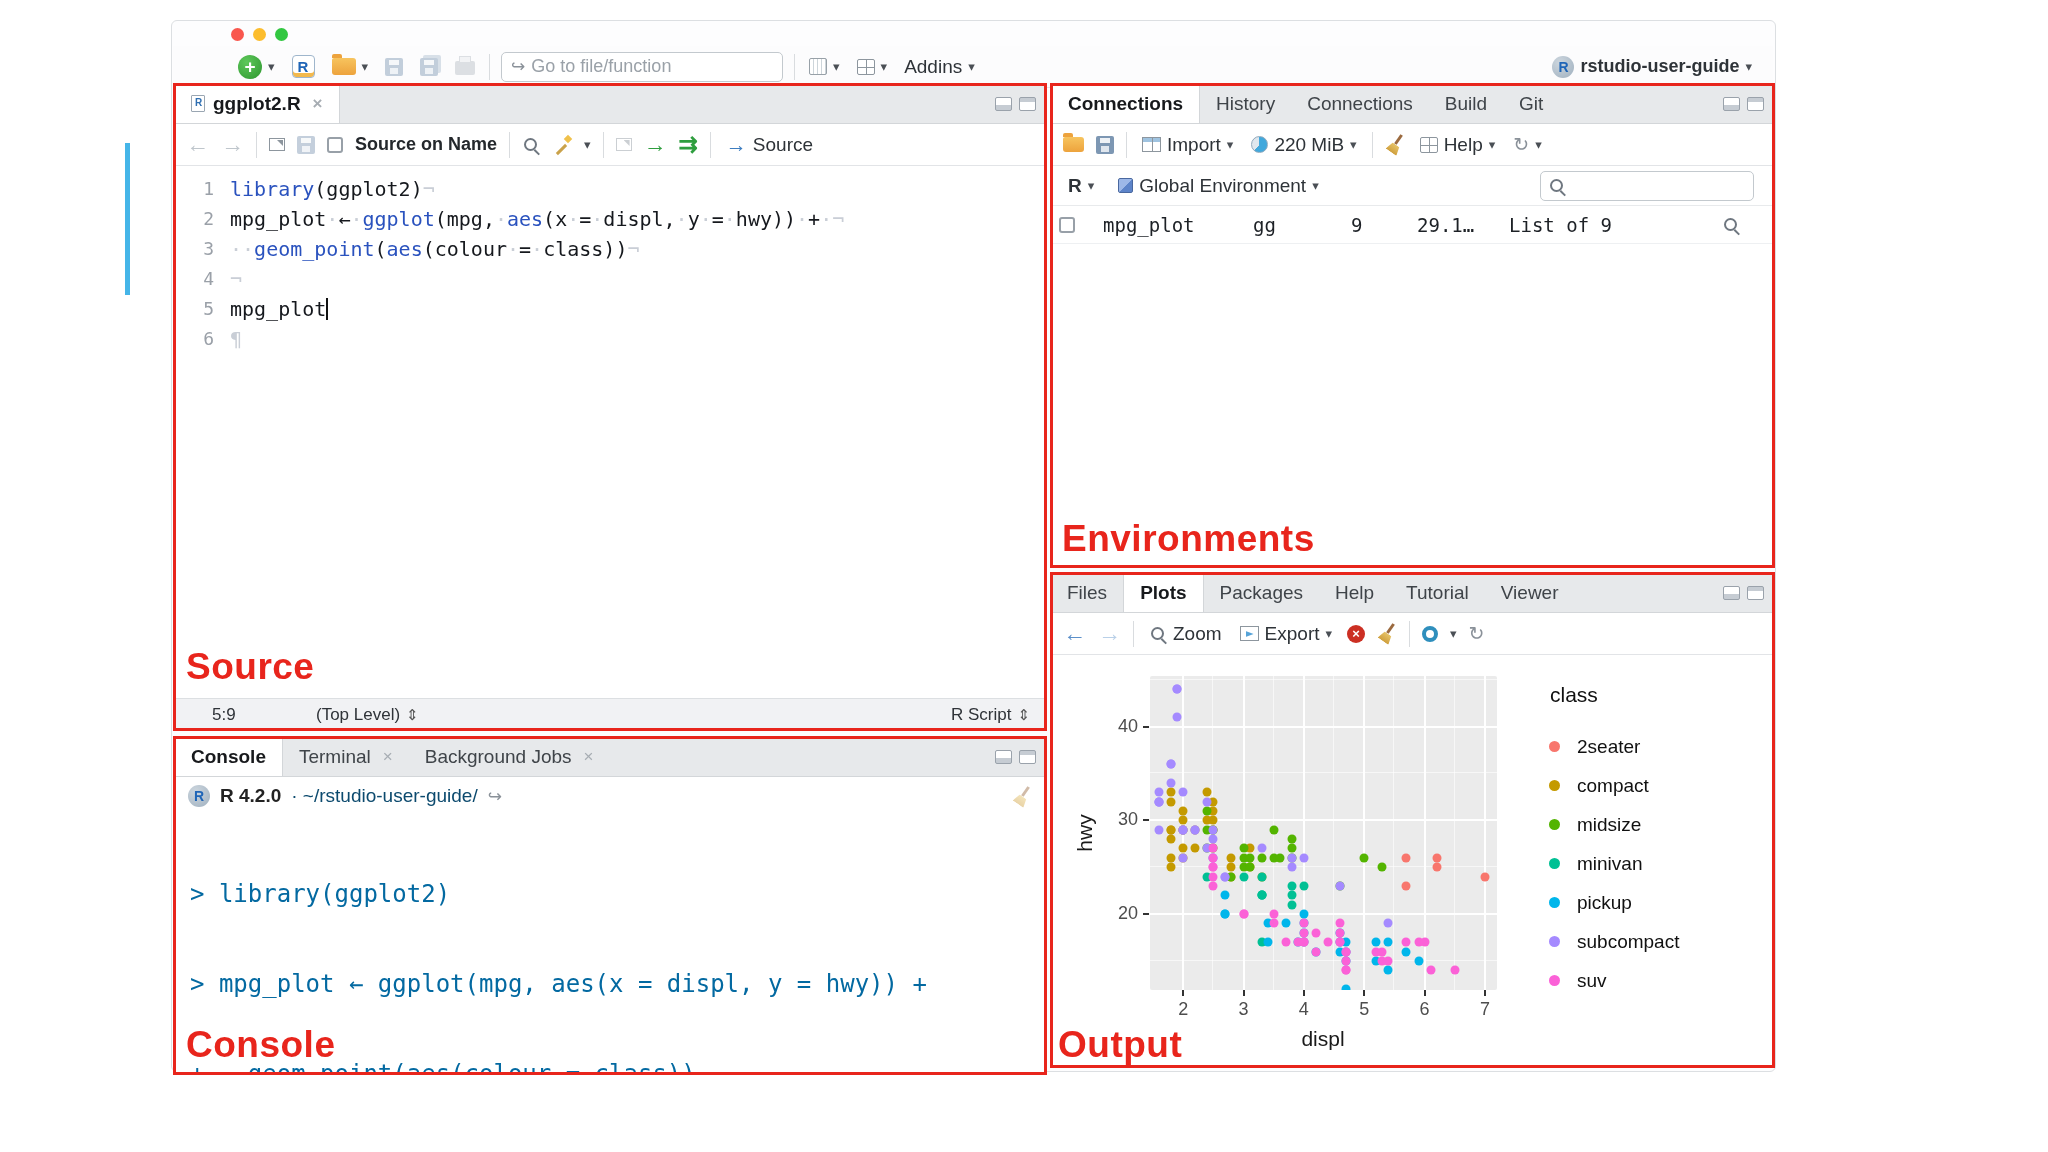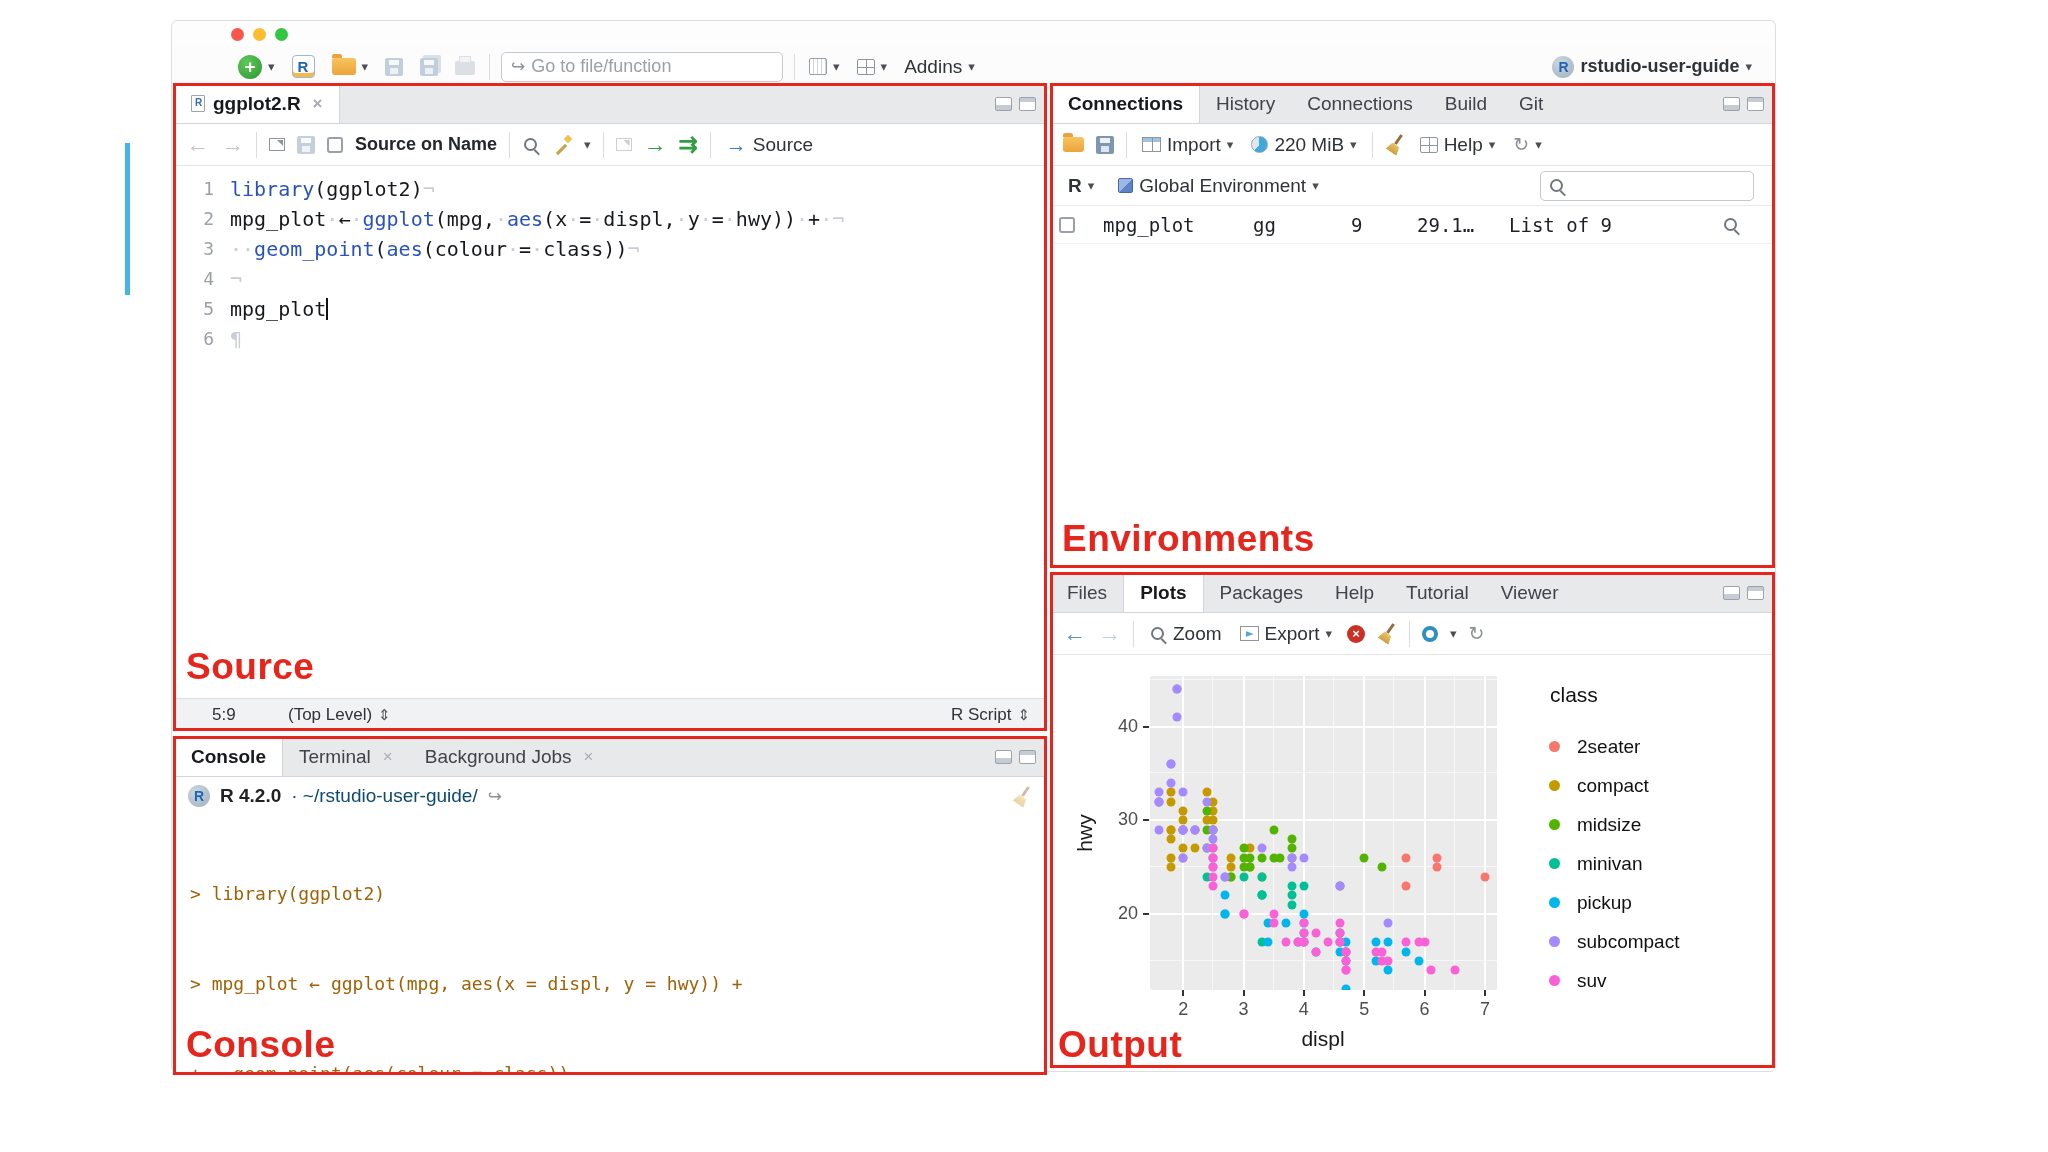--- a/index.html
+++ b/index.html
@@ -105,27 +105,27 @@
   #code-lines{flex:1;white-space:pre;}
   .cl{height:30px;}
   .tk-fn{color:#2a52be;}
   .tk-id,.tk-pl,.tk-op{color:#15181d;}
   .tk-ws{color:#c9ced6;}
   .tk-cursor{display:inline-block;width:2px;height:22px;background:#111;vertical-align:-4px;}
 
   .src-status{height:32px;display:flex;align-items:center;background:#f1f2f4;border-top:1px solid #dcdfe2;font-size:17px;color:#2f3338;padding:0 16px;flex:none;}
   #status-pos{margin-left:22px;width:76px;}
   #ftype-btn{margin-left:auto;display:flex;align-items:center;}
-  #scope-btn{display:flex;align-items:center;}
+  #scope-btn{display:flex;align-items:center;margin-left:28px;}
 
   
   .console-banner{height:38px;display:flex;align-items:center;gap:10px;padding:0 14px;font-size:19px;flex:none;}
   .rver{font-weight:700;color:#222;}
   .rpath{color:#0c4a6e;}
-  .console-out{flex:1;font-family:"DejaVu Sans Mono",monospace;font-size:18px;line-height:30px;padding:4px 0 0 16px;color:#a16207;white-space:pre;overflow:hidden;}
+  .console-out{flex:1;font-family:"DejaVu Sans Mono",monospace;font-size:24px;line-height:30px;padding:4px 0 0 16px;color:#0369a1;white-space:pre;overflow:hidden;}
 
   
   .env-row2{height:40px;display:flex;align-items:center;gap:18px;padding:0 14px;border-bottom:1px solid #e8eaec;flex:none;font-size:19px;color:#24282c;}
   .env-search{width:214px;height:30px;border:1px solid #c3c9ce;border-radius:5px;background:#fff;display:flex;align-items:center;gap:5px;padding:0 7px;margin-left:auto;margin-right:6px;}
   .env-search input{border:none;outline:none;flex:1;min-width:0;font-size:17px;background:transparent;}
   .env-thead,.env-trow{display:grid;grid-template-columns:44px 150px 98px 66px 92px 1fr 44px;align-items:center;padding:0 8px;flex:none;}
   .env-thead{height:36px;border-bottom:1px solid #e2e5e8;font-size:18px;color:#3a3f44;}
   .env-trow{height:38px;border-bottom:1px solid #eef0f2;font-family:"DejaVu Sans Mono",monospace;font-size:19px;color:#1d2126;}
   .th-name{display:flex;align-items:center;}
 

